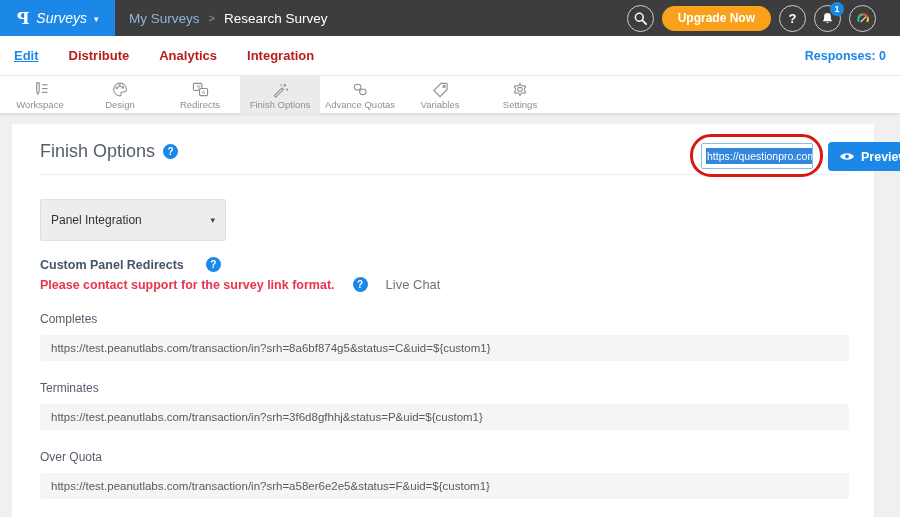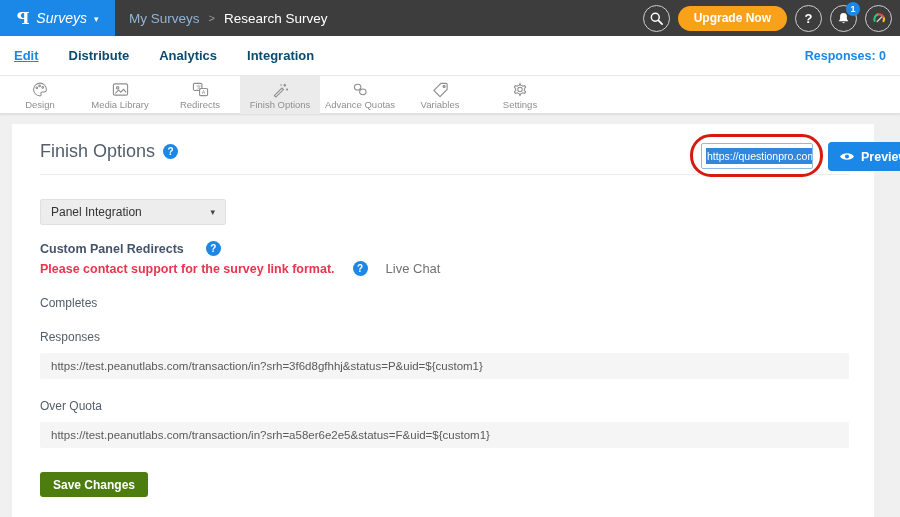--- a/index.html
+++ b/index.html
@@ -9,48 +9,48 @@
   
   .header { height:36px; background:#3d3d3d; display:flex; align-items:center; position:relative; }
   .logo-block { width:115px; height:36px; background:#1b87e6; display:flex; align-items:center; justify-content:center; gap:7px; color:#fff; cursor:pointer; }
   .logo-glyph { font-weight:bold; font-size:17px; transform:scaleX(-1); font-family:"DejaVu Serif", serif; }
   .logo-label { font-size:14px;font-style:italic; }
   .logo-caret { font-size:9px; margin-top:1px; }
   .breadcrumb { display:flex; align-items:center; gap:9px; margin-left:14px; font-size:13.5px; }
   .bc-parent { color:#8fb4d6; cursor:pointer; }
   .bc-sep { color:#9a9a9a; font-size:11px; }
   .bc-current { color:#ffffff; }
-  .header-right { position:absolute; right:8px; top:0; height:36px; display:flex; align-items:center; gap:8px; }
+  .header-right { position:absolute; right:24px; top:0; height:36px; display:flex; align-items:center; gap:8px; }
   .hdr-circle { width:27px; height:27px; border-radius:50%; border:1.5px solid #cfcfcf; display:flex; align-items:center; justify-content:center; color:#fff; cursor:pointer; position:relative; background:transparent; font-size:13px; font-weight:bold; }
   .upgrade-btn { height:25px; padding:0 16px; background:#f9a11b; border:none; border-radius:13px; color:#fff; font-weight:bold; font-size:12px; cursor:pointer; font-family:"Liberation Sans",sans-serif; }
   .badge { position:absolute; top:-4px; right:-4px; min-width:14px; height:14px; border-radius:7px; background:#1b87e6; color:#fff; font-size:9px; font-weight:bold; display:flex; align-items:center; justify-content:center; }
 
   
   .survey-nav { height:40px; background:#fff; display:flex; align-items:center; padding:0 14px; border-bottom:1px solid #e9e9e9; }
-  .nav-item { margin-right:30px; font-size:13px; font-weight:bold; color:#0c4a6e; cursor:pointer; text-decoration:none; }
+  .nav-item { margin-right:30px; font-size:13px; font-weight:bold; color:#b91c1c; cursor:pointer; text-decoration:none; }
   .nav-item.active { color:#1b87e6; text-decoration:underline; }
   .responses { margin-left:auto; color:#1b87e6; font-size:12.5px; font-weight:bold; }
 
   
   .toolbar { height:38px; background:#fff; border-bottom:1px solid #dedede; box-shadow:0 1px 2px rgba(0,0,0,.08); display:flex; position:relative; }
   .tool-item { width:80px; height:38px; display:flex; flex-direction:column; align-items:center; justify-content:center; gap:1px; cursor:pointer; color:#8f8f8f; }
   .tool-item.active { background:#ebebeb; }
   .tool-label { font-size:9.5px; color:#8f8f8f; white-space:nowrap; }
   .tool-item svg { stroke:#8f8f8f; fill:none; stroke-width:1.2; }
   .url-field { position:absolute; left:701px; top:67px; width:112px; height:26px; background:#fff; border:1px solid #8fbae4; border-radius:2px; display:flex; align-items:center; padding:0 4px; cursor:text; overflow:hidden; }
   .url-text { background:#3186dd; color:#fff; font-size:10.5px; white-space:nowrap; padding:2px 1px; }
   .red-annotation { position:absolute; left:690px; top:58px; width:133px; height:43px; border:3px solid #d71a10; border-radius:21px; pointer-events:none; z-index:5; }
   .preview-btn { position:absolute; left:828px; top:66px; height:29px; padding:0 11px; background:#1b87e6; color:#fff; border:none; border-radius:4px; font-size:12.5px; font-weight:bold; display:flex; align-items:center; gap:6px; cursor:pointer; font-family:"Liberation Sans",sans-serif; }
 
   
   .card { background:#fff; margin:10px 26px 0 12px; min-height:378px; padding:0 25px 26px 28px; }
   .card-header { display:flex; align-items:center; gap:8px; padding:17px 0 12px 0; border-bottom:1px solid #ececec; }
   .page-title { font-size:18px; font-weight:400; color:#545e6b; }
   .help-dot { width:15px; height:15px; border-radius:50%; background:#1b87e6; color:#fff; font-size:10px; font-weight:bold; display:inline-flex; align-items:center; justify-content:center; cursor:pointer; flex:0 0 auto; }
-  .dropdown { margin-top:24px; width:186px; height:26px; background:#ededed; border:1px solid #e0e0e0; border-radius:2px; display:flex; align-items:center; justify-content:space-between; padding:3px 10px; font-size:12px; color:#333; cursor:pointer; }
+  .dropdown { margin-top:24px; width:186px; height:42px; background:#ededed; border:1px solid #e0e0e0; border-radius:2px; display:flex; align-items:center; justify-content:space-between; padding:3px 10px; font-size:12px; color:#333; cursor:pointer; }
   .dd-caret { font-size:9px; color:#444; }
   .section-title-row { margin-top:16px; display:flex; align-items:center; gap:22px; }
   .section-title { font-size:12.5px; font-weight:bold; color:#44546a; }
   .warning-row { margin-top:5px; display:flex; align-items:center; gap:18px; }
   .warning-text { color:#e8354d; font-size:12.5px; font-weight:bold; }
   .live-chat { color:#737373; font-size:13px; text-decoration:none; cursor:pointer; }
   .field-label { margin-top:20px; font-size:12px; color:#545e6b; }
   .field-input { margin-top:9px; width:100%; height:26px; background:#f5f5f5; border:none; border-radius:2px; padding:0 11px; font-size:11.5px; color:#5a5a5a; font-family:"Liberation Sans",sans-serif; }
   .save-btn { margin-top:24px; height:25px; padding:0 13px; background:#4d7c0f; border:none; border-radius:3px; color:#fff; font-size:12px; font-weight:bold; cursor:pointer; font-family:"Liberation Sans",sans-serif; }
 </style>
@@ -100,39 +100,40 @@
 <div class="survey-nav">
   <a class="nav-item active">Edit</a>
   <a class="nav-item">Distribute</a>
   <a class="nav-item">Analytics</a>
   <a class="nav-item">Integration</a>
   <span class="responses">Responses: 0</span>
 </div>
 
 <div class="toolbar">
 
+  <div class="tool-item">
+    <svg width="19" height="17" viewBox="0 0 20 18">
+      <path d="M6 2 v9 l1.3 3 l1.3 -3 v-9 z"></path>
+        <line x1="11.5" y1="4" x2="17.5" y2="4"></line>
+        <line x1="11.5" y1="8" x2="17.5" y2="8"></line>
+        <line x1="11.5" y1="12" x2="17.5" y2="12"></line>
+    </svg>
+    <span class="tool-label">Workspace</span>
+  </div>
 
   <div class="tool-item">
     <svg width="18" height="17" viewBox="0 0 20 20">
       <path d="M10 2.5 a7.5 7.5 0 1 0 0 15 c1.5 0 1.8-1 1.2-2 c-.8-1.3 .2-2.6 1.8-2.6 h1.6 c1.6 0 2.9-1.3 2.9-2.9 a7.5 7.5 0 0 0 -7.5 -7.5 z"></path>
       <circle cx="6.3" cy="8" r="1"></circle>
         <circle cx="9.5" cy="5.8" r="1"></circle>
         <circle cx="13.2" cy="7.5" r="1"></circle>
     </svg>
     <span class="tool-label">Design</span>
   </div>
 
-  <div class="tool-item">
-    <svg width="19" height="17" viewBox="0 0 20 18">
-      <rect x="2.5" y="3" width="15" height="12" rx="1.5"></rect>
-        <circle cx="7" cy="7.2" r="1.3"></circle>
-        <path d="M4.5 13 l3.5-3.5 2.3 2.3 3-3 2.7 3.2"></path>
-    </svg>
-    <span class="tool-label">Media Library</span>
-  </div>
 
   <div class="tool-item">
     <svg width="19" height="17" viewBox="0 0 20 18">
       <rect x="2.5" y="2.5" width="9" height="7.5" rx="1.2"></rect>
       <rect x="9" y="8" width="8.5" height="7.5" rx="1.2" fill="#fff"></rect>
       <text x="5.5" y="8" font-size="5.5" stroke="none" fill="#8f8f8f" font-family="DejaVu Sans">文</text>
       <text x="11.3" y="13.8" font-size="5.5" stroke="none" fill="#8f8f8f" font-family="DejaVu Sans">A</text>
     </svg>
     <span class="tool-label">Redirects</span>
   </div>
@@ -207,24 +208,25 @@
   </div>
 
   <div class="warning-row">
     <span class="warning-text">Please contact support for the survey link format.</span>
     <span class="help-dot">?</span>
     <a class="live-chat">Live Chat</a>
   </div>
 
   <div>
     <div class="field-label">Completes</div>
+    <input class="field-input" type="text" value="https://test.peanutlabs.com/transaction/in?srh=8a6bf874g5&amp;status=C&amp;uid=${custom1}" style="">
   </div>
 
   <div>
-    <div class="field-label">Responses</div>
+    <div class="field-label">Terminates</div>
     <input class="field-input" type="text" value="https://test.peanutlabs.com/transaction/in?srh=3f6d8gfhhj&amp;status=P&amp;uid=${custom1}" style="">
   </div>
 
   <div>
     <div class="field-label">Over Quota</div>
     <input class="field-input" type="text" value="https://test.peanutlabs.com/transaction/in?srh=a58er6e2e5&amp;status=F&amp;uid=${custom1}" style="">
   </div>
 
   <button class="save-btn">Save Changes</button>
 </div>

